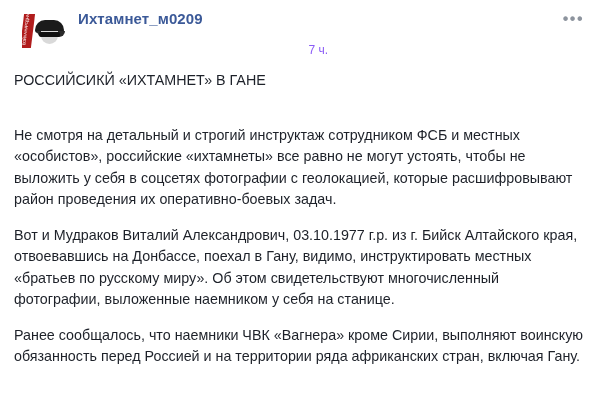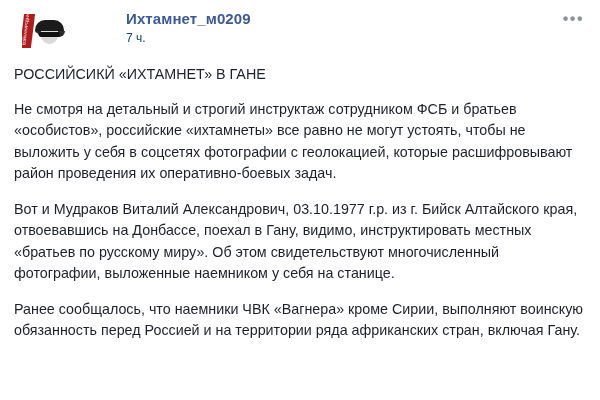--- a/index.html
+++ b/index.html
@@ -18,21 +18,20 @@
     width: 600px;
     height: 400px;
     box-sizing: border-box;
     padding: 8px 14px 0 14px;
     background: #ffffff;
   }
   .post-header {
     display: flex;
     align-items: flex-start;
     padding-left: 2px;
-    gap: 48px;
   }
   .avatar {
     width: 54px;
     height: 44px;
     flex: 0 0 54px;
     position: relative;
     margin-right: 8px;
     overflow: hidden;
   }
   .avatar-inner {
@@ -110,45 +109,46 @@
     padding-top: 1px;
   }
   .author {
     color: #3b5998;
     font-size: 15px;
     font-weight: bold;
     line-height: 19px;
     letter-spacing: 0.1px;
   }
   .meta {
-    color: #0c4a6e;
+    color: #8b5cf6;
     font-size: 12px;
     line-height: 16px;
-    margin-top: 2px;
+    margin-top: 14px;
+    text-align: center;
   }
   .more-btn {
     color: #8d949e;
     font-size: 16px;
     line-height: 14px;
     letter-spacing: 1.5px;
     padding: 4px 2px 0 4px;
     flex: 0 0 auto;
     font-weight: bold;
   }
   .post-body {
     margin-top: 12px;
     color: #1d2129;
     font-size: 14.3px;
     line-height: 21.5px;
   }
   .post-body p {
     margin: 0 0 14px 0;
   }
   .post-body p.title {
-    margin-bottom: 13px;
+    margin-bottom: 33px;
   }
   .post-body p.last {
     margin-bottom: 4px;
   }
   .fade {
     position: absolute;
     left: 0;
     right: 0;
     bottom: 0;
     height: 18px;
@@ -176,19 +176,19 @@
     <div class="header-text">
       <div class="author">Ихтамнет_м0209</div>
       <div class="meta">7 ч.</div>
     </div>
 
     <div class="more-btn">•••</div>
   </div>
 
   <div class="post-body">
     <p class="title">РОССИЙСИКЙ «ИХТАМНЕТ» В ГАНЕ</p>
-    <p>Не смотря на детальный и строгий инструктаж сотрудником ФСБ и братьев «особистов», российские «ихтамнеты» все равно не могут устоять, чтобы не выложить у себя в соцсетях фотографии с геолокацией, которые расшифровывают район проведения их оперативно-боевых задач.</p>
+    <p>Не смотря на детальный и строгий инструктаж сотрудником ФСБ и местных «особистов», российские «ихтамнеты» все равно не могут устоять, чтобы не выложить у себя в соцсетях фотографии с геолокацией, которые расшифровывают район проведения их оперативно-боевых задач.</p>
     <p>Вот и Мудраков Виталий Александрович, 03.10.1977 г.р. из г. Бийск Алтайского края, отвоевавшись на Донбассе, поехал в Гану, видимо, инструктировать местных «братьев по русскому миру». Об этом свидетельствуют многочисленный фотографии, выложенные наемником у себя на станице.</p>
     <p class="last">Ранее сообщалось, что наемники ЧВК «Вагнера» кроме Сирии, выполняют воинскую обязанность перед Россией и на территории ряда африканских стран, включая Гану.</p>
   </div>
 
   <div class="fade"></div>
 </div>
 
 </body></html>

